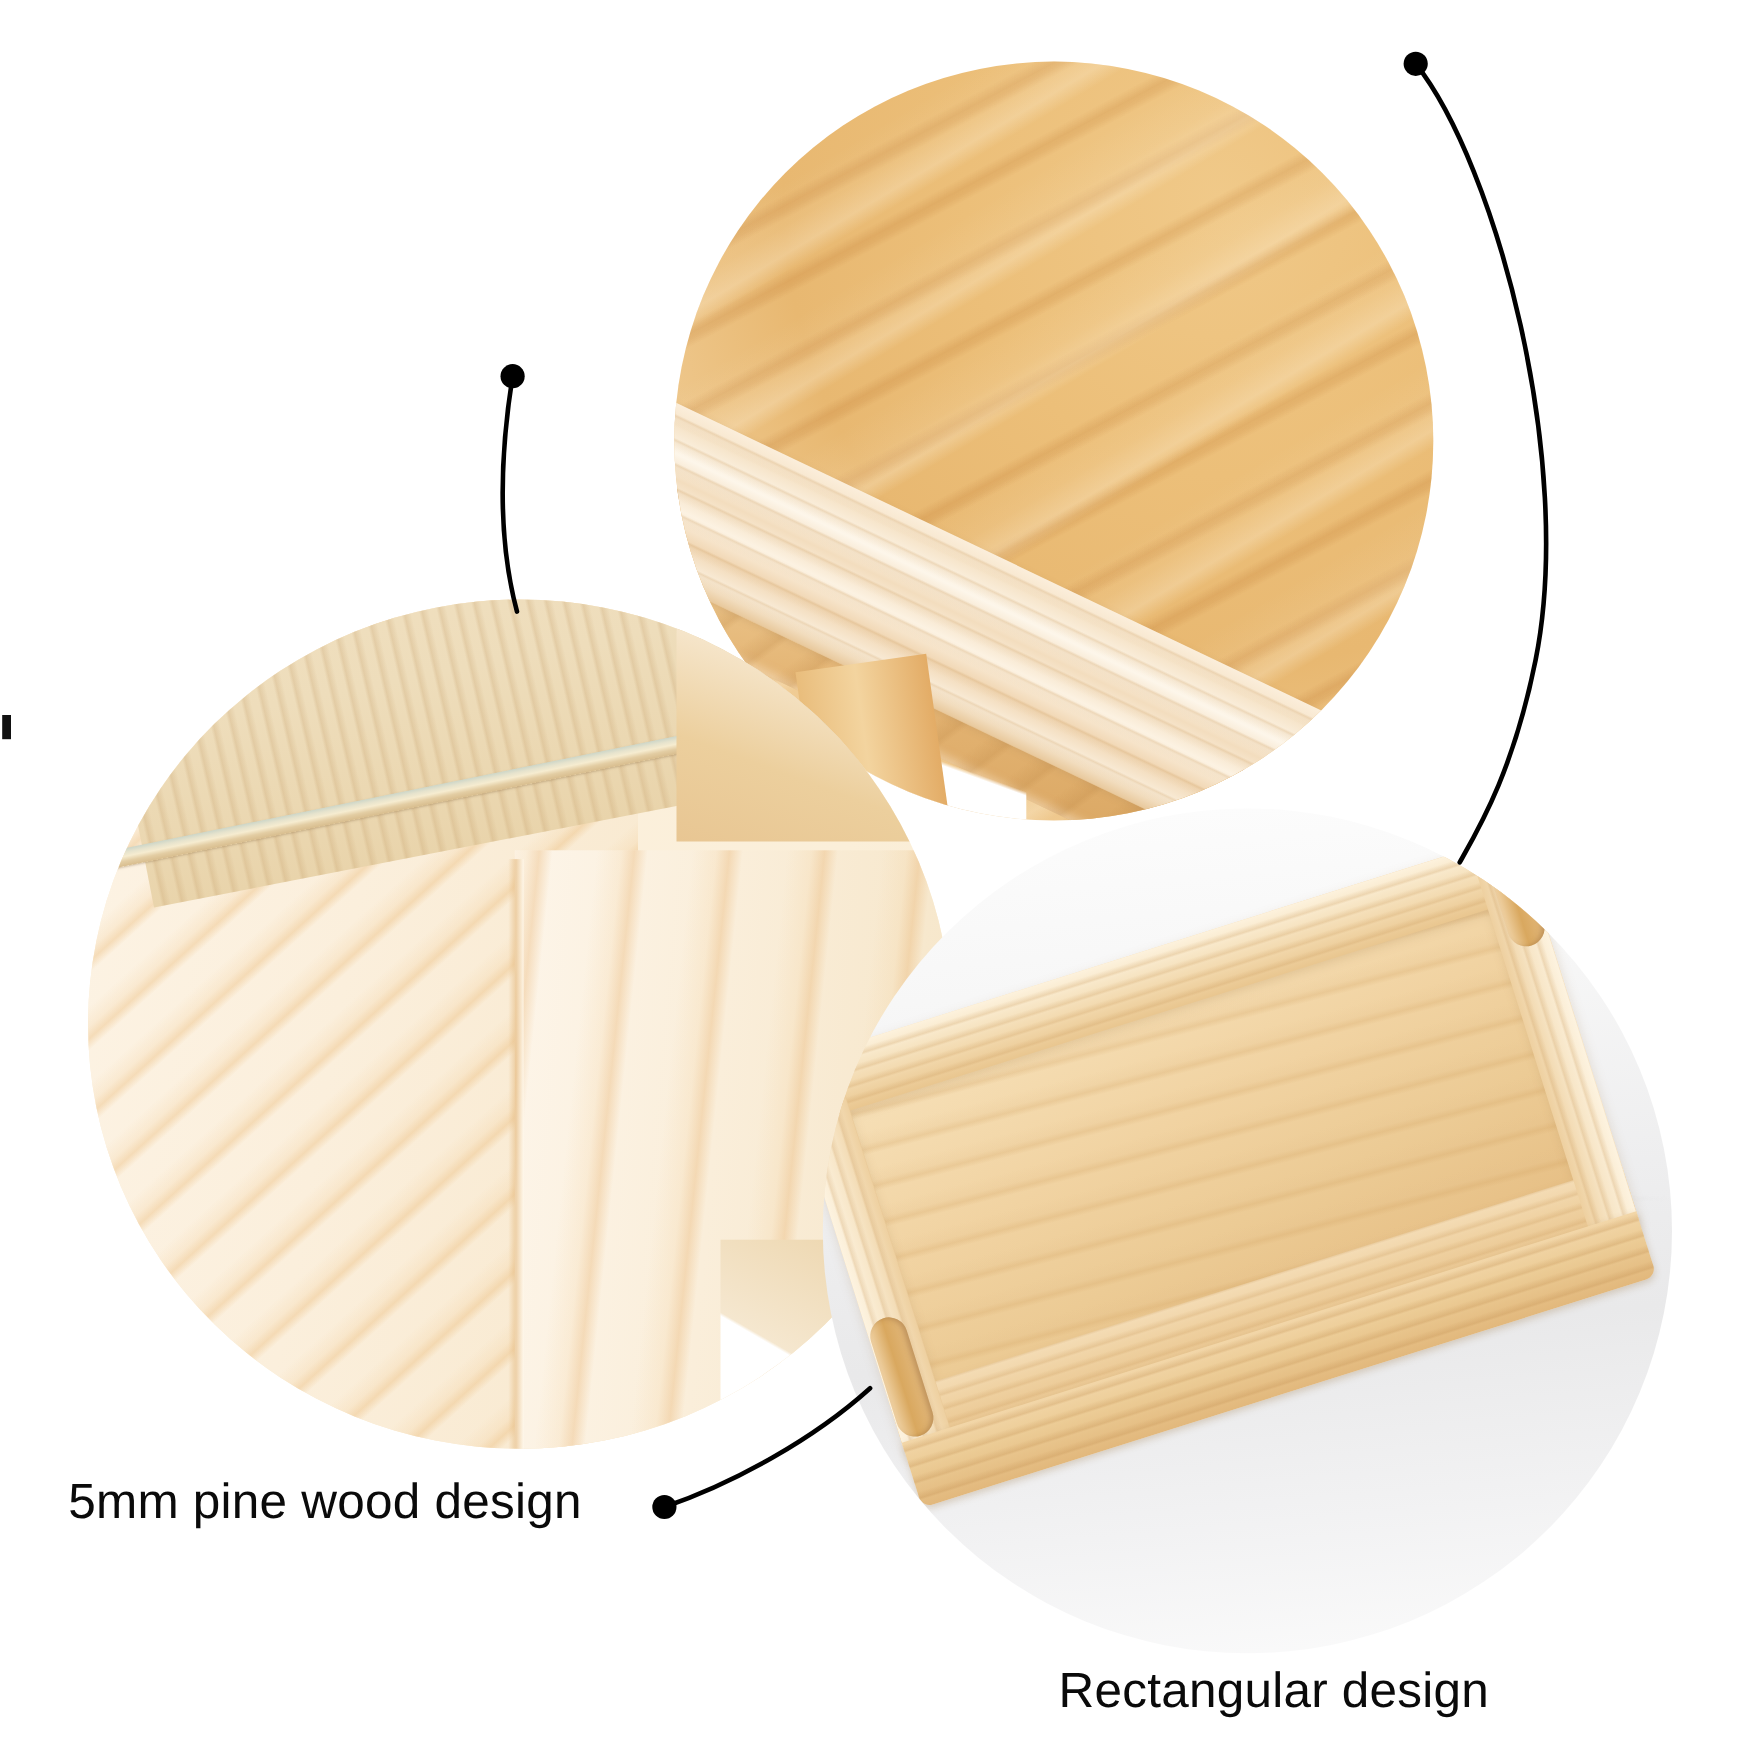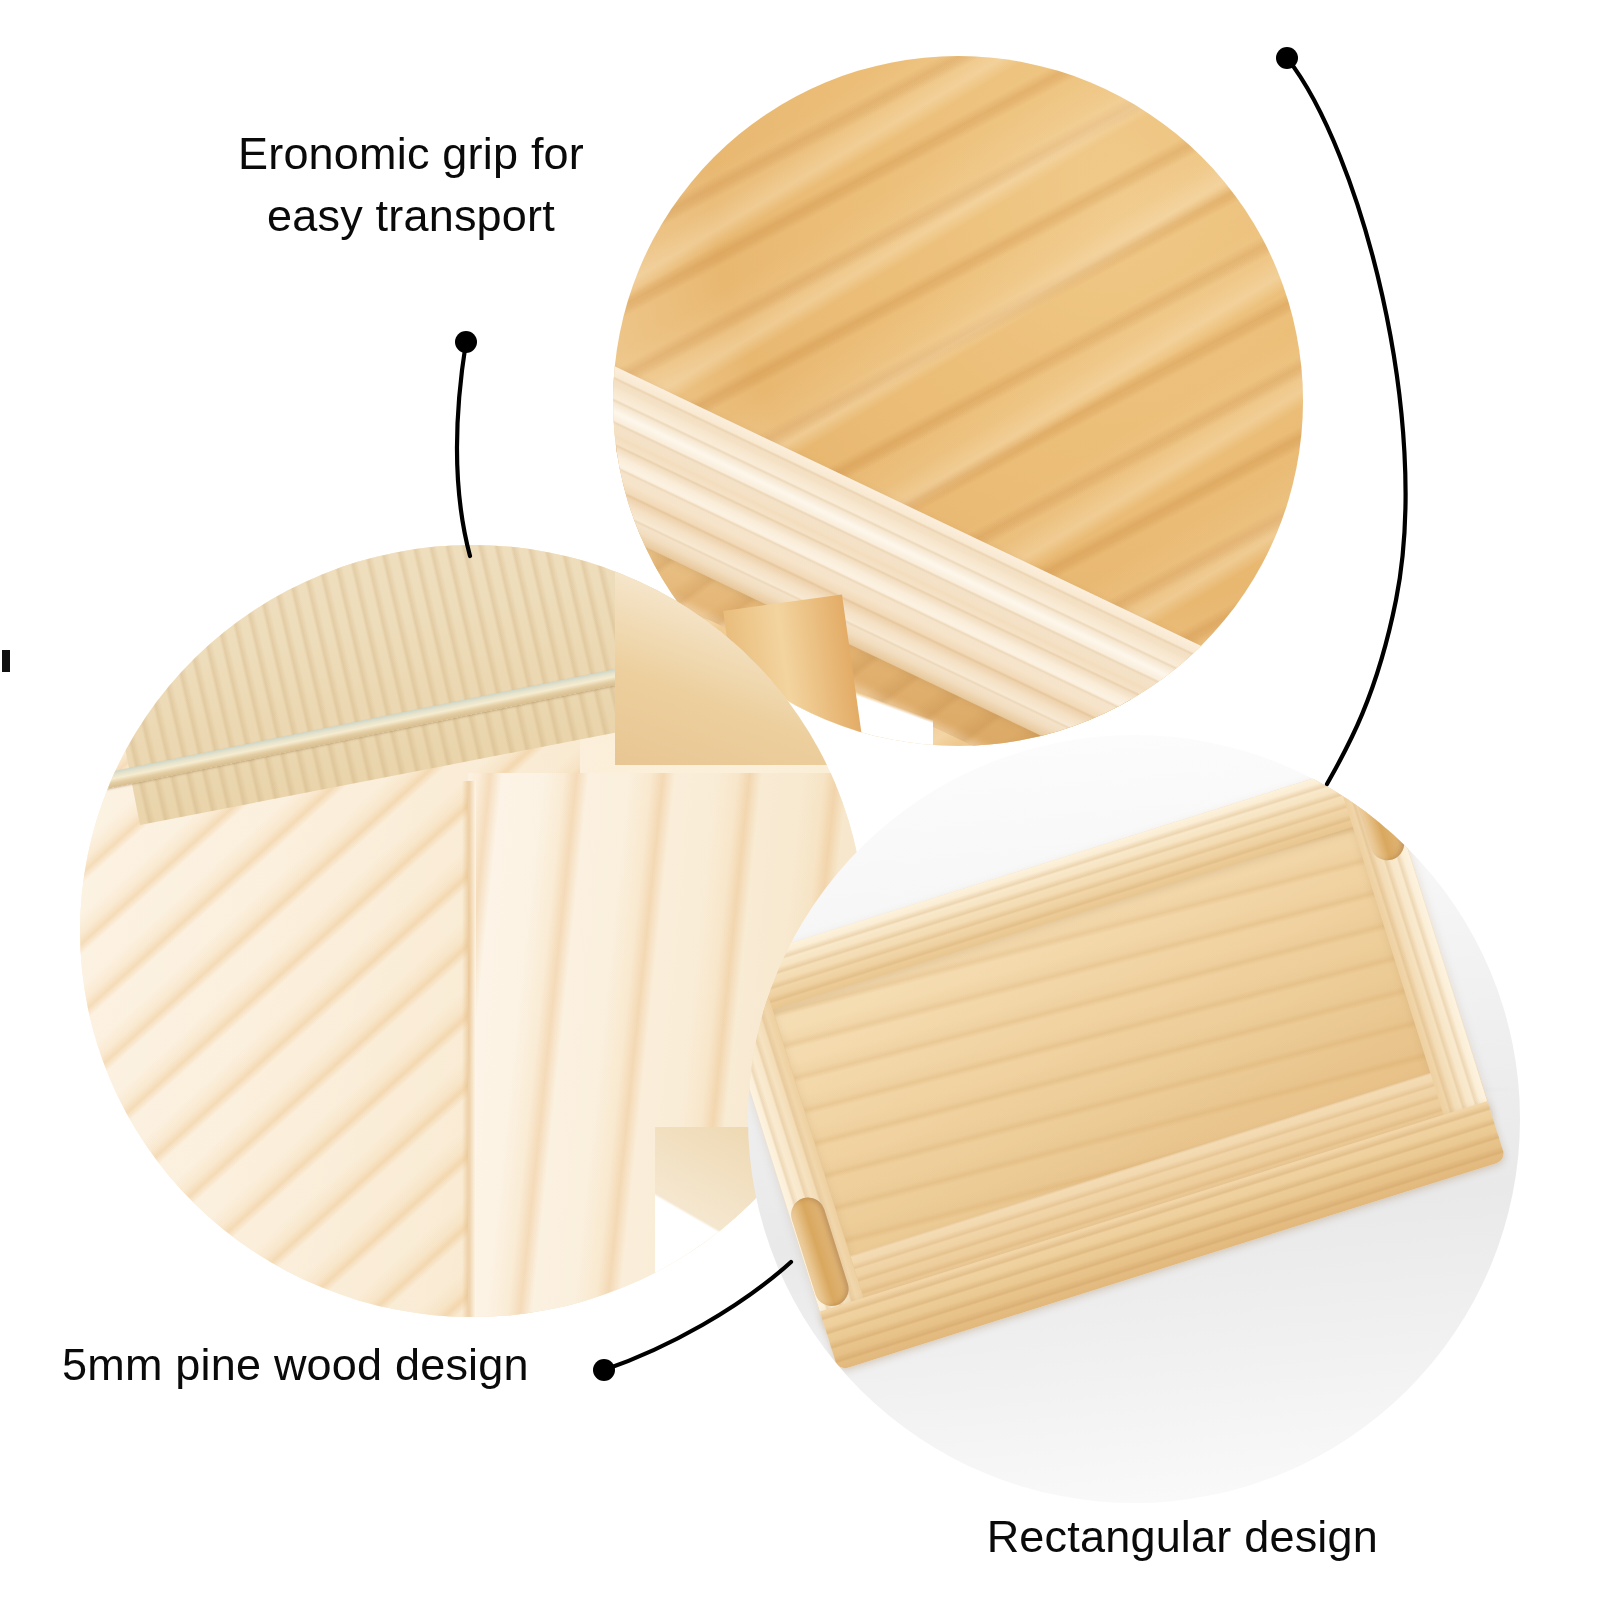--- a/index.html
+++ b/index.html
@@ -277,21 +277,21 @@
   #callout-grip{
     left:196px;top:123px;width:430px;
     font-size:45px;line-height:62px;text-align:center;
   }
   #callout-bottom{
     left:62px;top:1336px;width:520px;
     font-size:45px;line-height:58px;text-align:left;
   }
   #callout-rect{
     left:938px;top:1508px;width:440px;
-    font-size:45px;line-height:58px;text-align:right;
+    font-size:45px;line-height:58px;text-align:center;
   }
 
   
   #leaders{position:absolute;left:0;top:0;width:1600px;height:1600px;pointer-events:none;}
 </style>
 </head>
 <body>
 
 <div id="stage">
 
@@ -352,20 +352,18 @@
 
     <path id="leader-bottom" fill="none" stroke="#000000" stroke-width="4.2" stroke-linecap="round" d="M604,1370 C668,1348 740,1308 791,1262"></path>
     <circle id="dot-bottom" fill="#000000" cx="604" cy="1370" r="11"></circle>
 
     <path id="leader-rect" fill="none" stroke="#000000" stroke-width="4.2" stroke-linecap="round" d="M1287,58 C1360,150 1432,420 1396,600 C1376,700 1345,752 1327,784"></path>
     <circle id="dot-rect" fill="#000000" cx="1287" cy="58" r="11"></circle>
 
     <rect id="edge-tick" fill="#111111" x="2" y="650" width="8" height="22"></rect>
   </svg>
 
-  <div class="callout" id="callout-grip">Eronomic grip for
-easy transport</div>
 
   <div class="callout" id="callout-bottom">5mm pine wood design</div>
 
   <div class="callout" id="callout-rect">Rectangular design</div>
 
 </div>
 
 </body></html>

